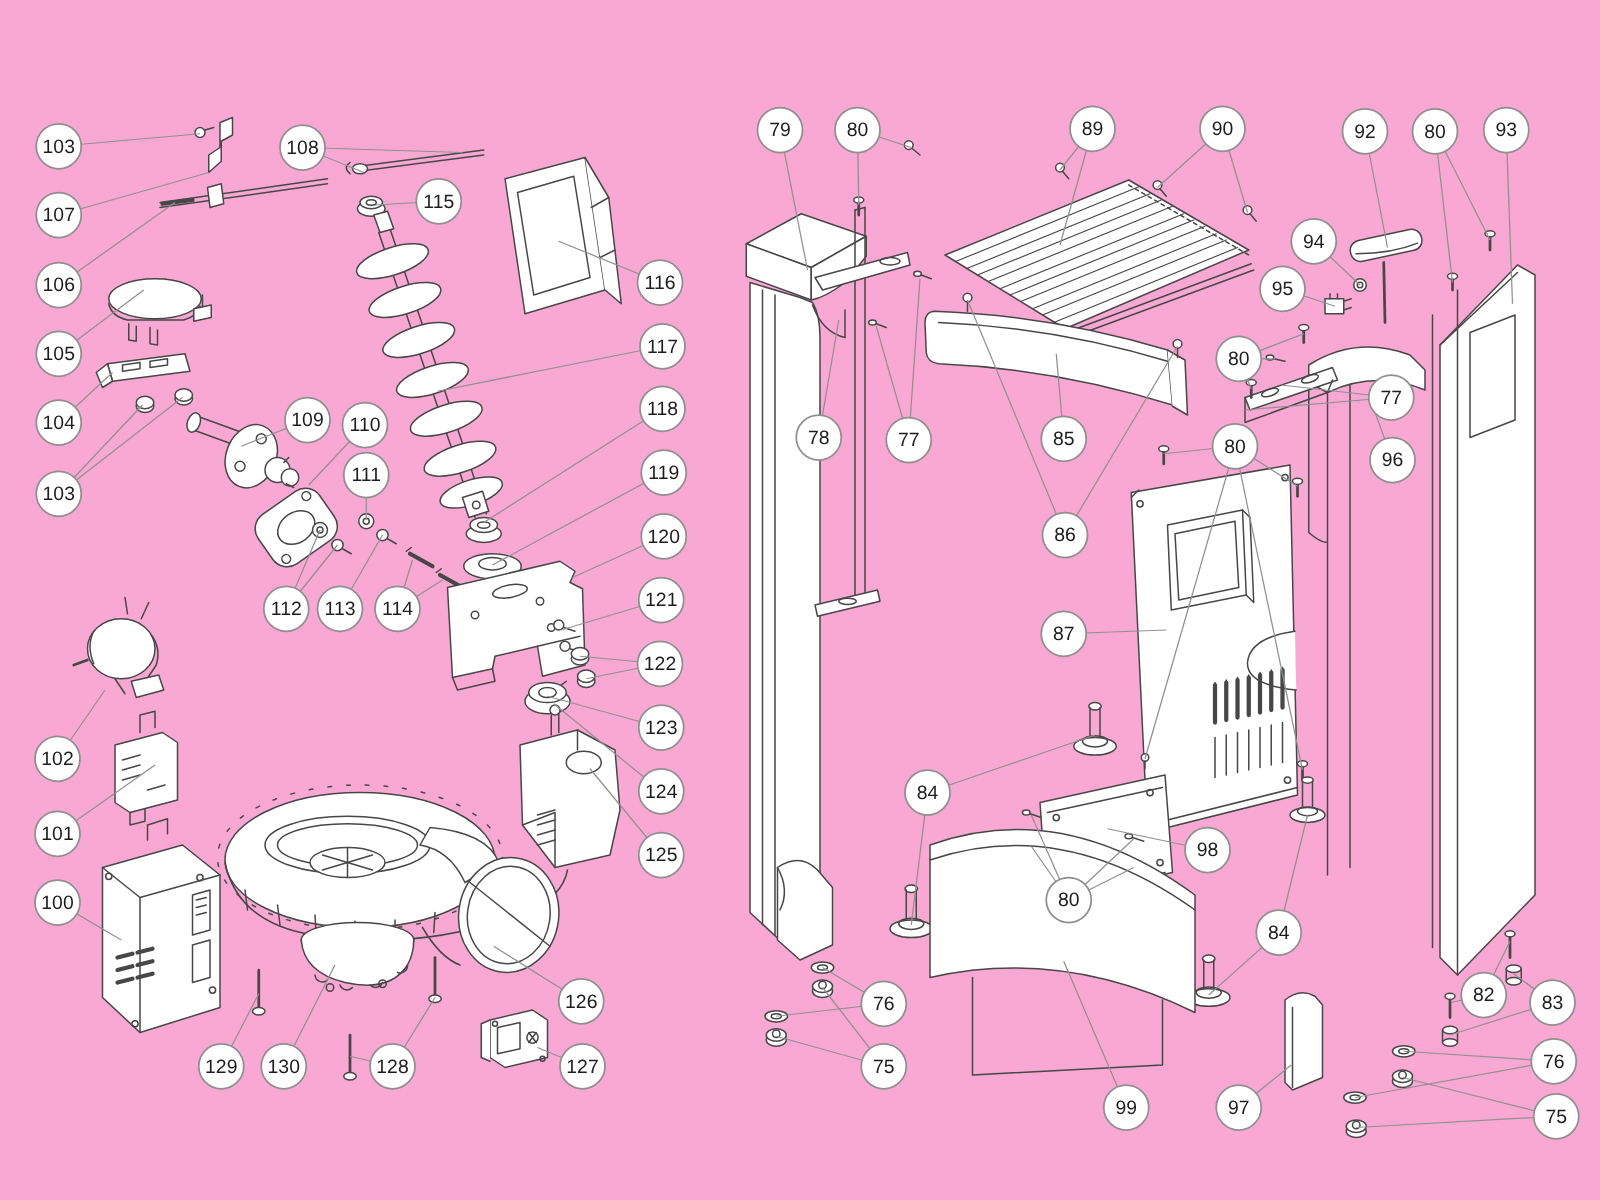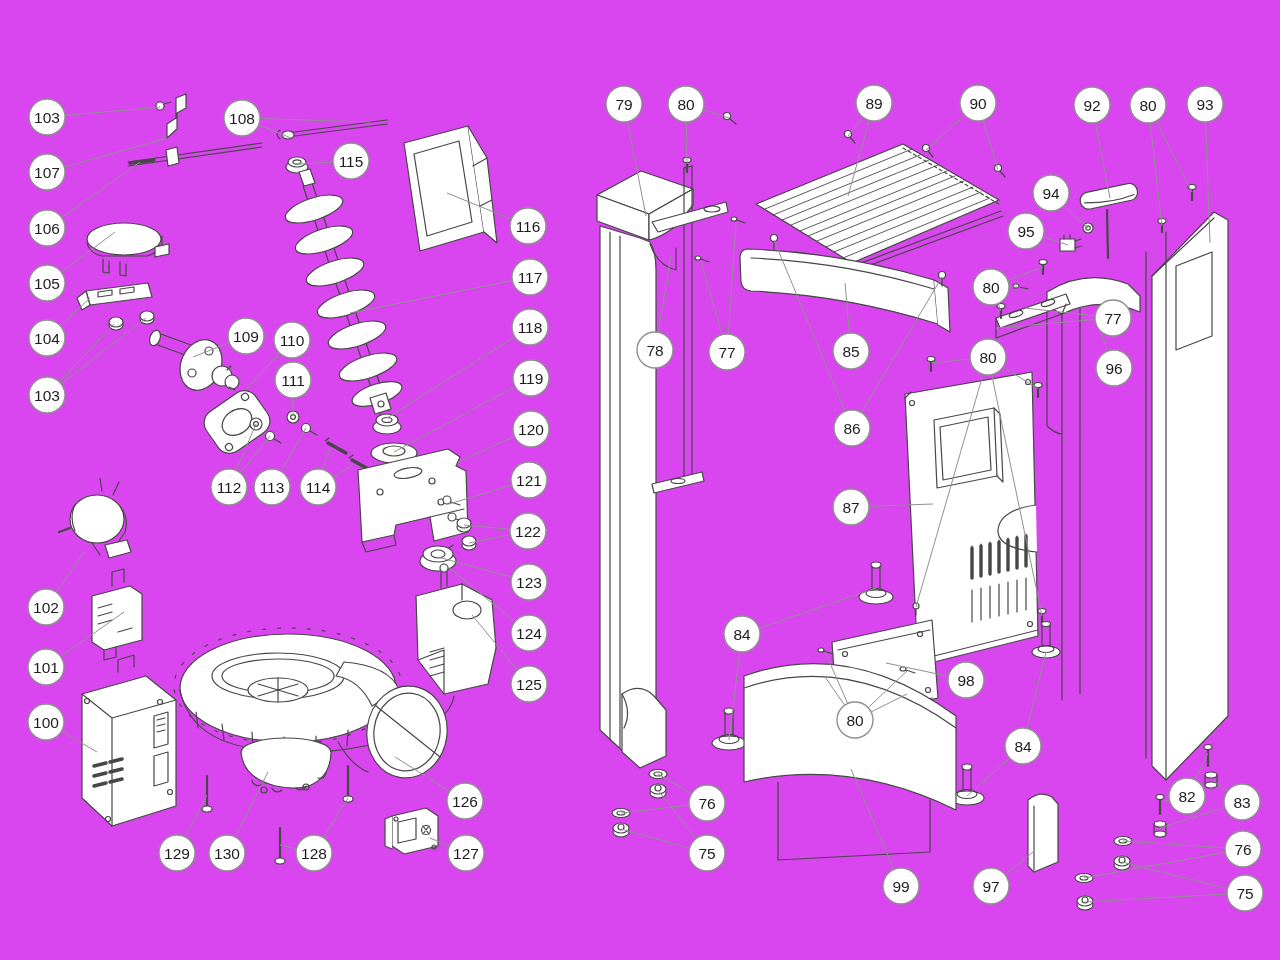--- a/index.html
+++ b/index.html
@@ -1,16 +1,16 @@
 <!DOCTYPE html>
 <html><head>
 <meta charset="utf-8">
 <style>
   html,body{margin:0;padding:0;background:#fff;}
-  #stage{position:relative;width:1280px;height:960px;background:#d946ef;overflow:hidden;
+  #stage{position:relative;width:1280px;height:960px;background:#f9a8d4;overflow:hidden;
          font-family:"Liberation Sans",sans-serif;}
   svg{display:block;}
   .p{stroke:#474747;stroke-width:1.2;fill:none;stroke-linejoin:round;stroke-linecap:round;}
   .w{stroke:#474747;stroke-width:1.2;fill:#ffffff;stroke-linejoin:round;stroke-linecap:round;}
   .t2{stroke-width:2.2;}
   .t3{stroke-width:3.4;}
   .thin{stroke-width:0.9;}
 </style>
 </head>
 <body>

